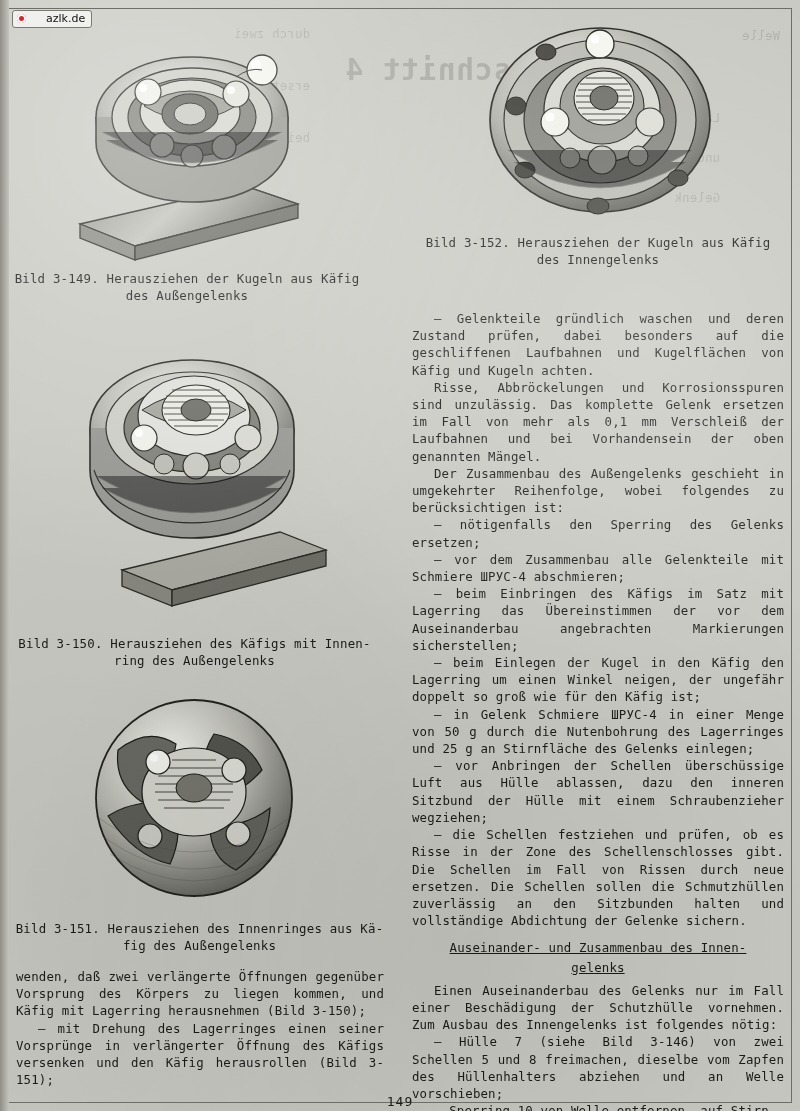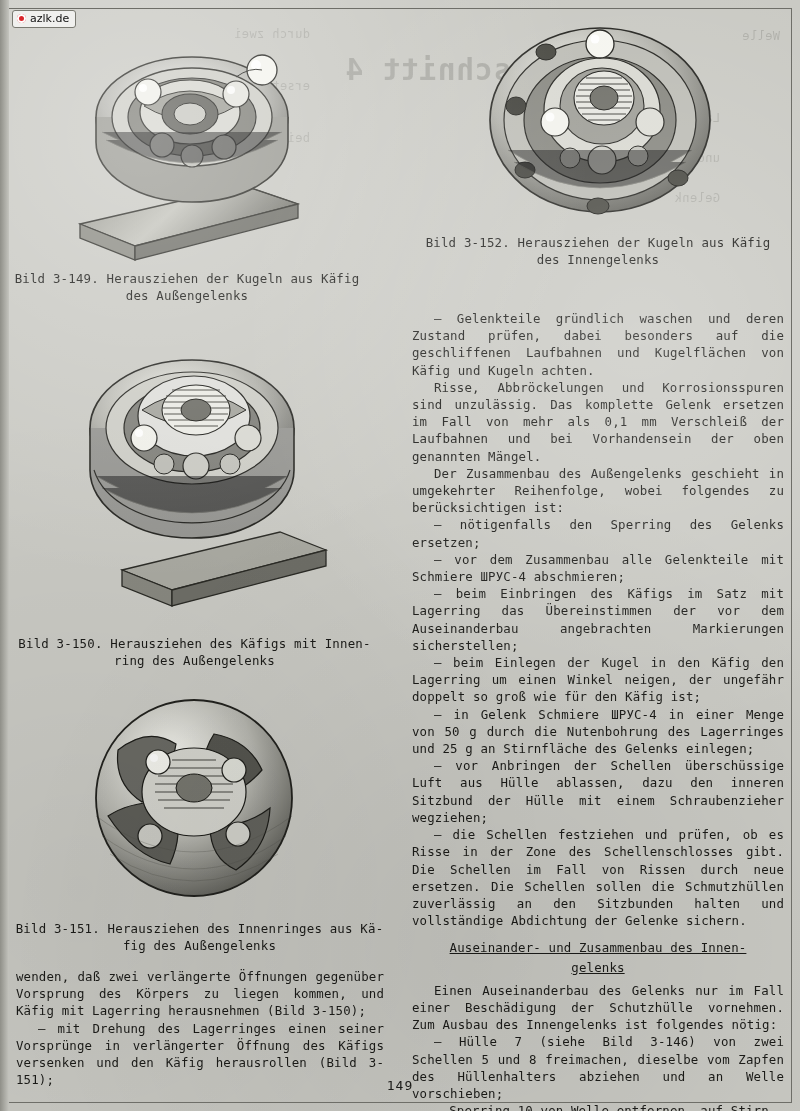--- a/index.html
+++ b/index.html
@@ -44,21 +44,21 @@
     background: linear-gradient(to right, #8f8f88, #c4c4be);
     z-index: 5;
   }
 
   
   .watermark {
     position: absolute;
     left: 12px; top: 10px;
     display: flex;
     align-items: center;
-    gap: 4px;
+    gap: 20px;
     background: rgba(250,250,248,0.75);
     border: 1px solid #7a7a72;
     border-radius: 3px;
     padding: 1px 6px 2px 4px;
     font-family: "DejaVu Sans", "Liberation Sans", sans-serif;
     font-size: 11px;
     color: #111;
     z-index: 8;
   }
   .watermark .wm-dot {
@@ -121,21 +121,21 @@
   }
   .subhead {
     text-align: center;
     text-decoration: underline;
     margin: 10px 0 2px 0 !important;
     line-height: 17.2px;
   }
   .pagenum {
     position: absolute;
     left: 0; right: 0;
-    bottom: 18px;
+    bottom: 2px;
     text-align: center;
     font-size: 13px;
     letter-spacing: 1px;
     z-index: 6;
   }
   svg { display: block; }
 </style>
 </head>
 <body>
 

